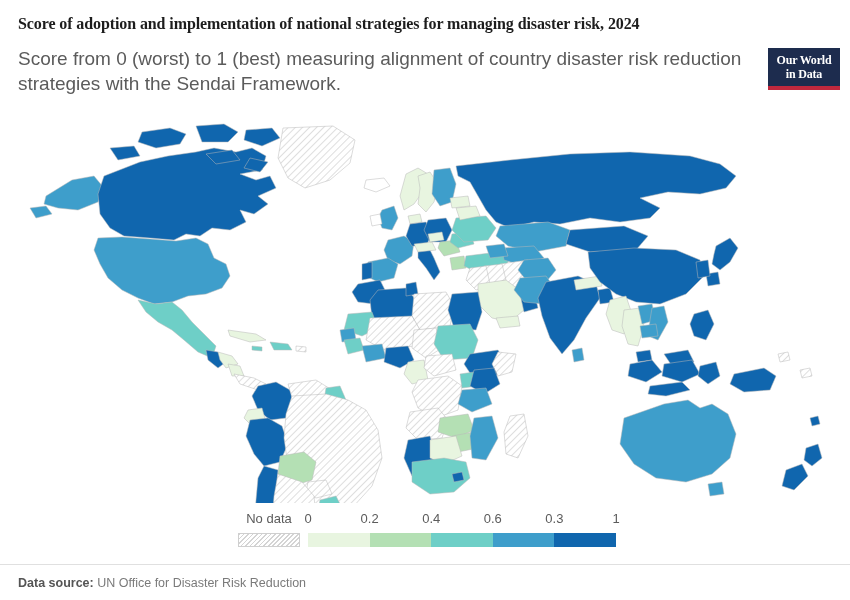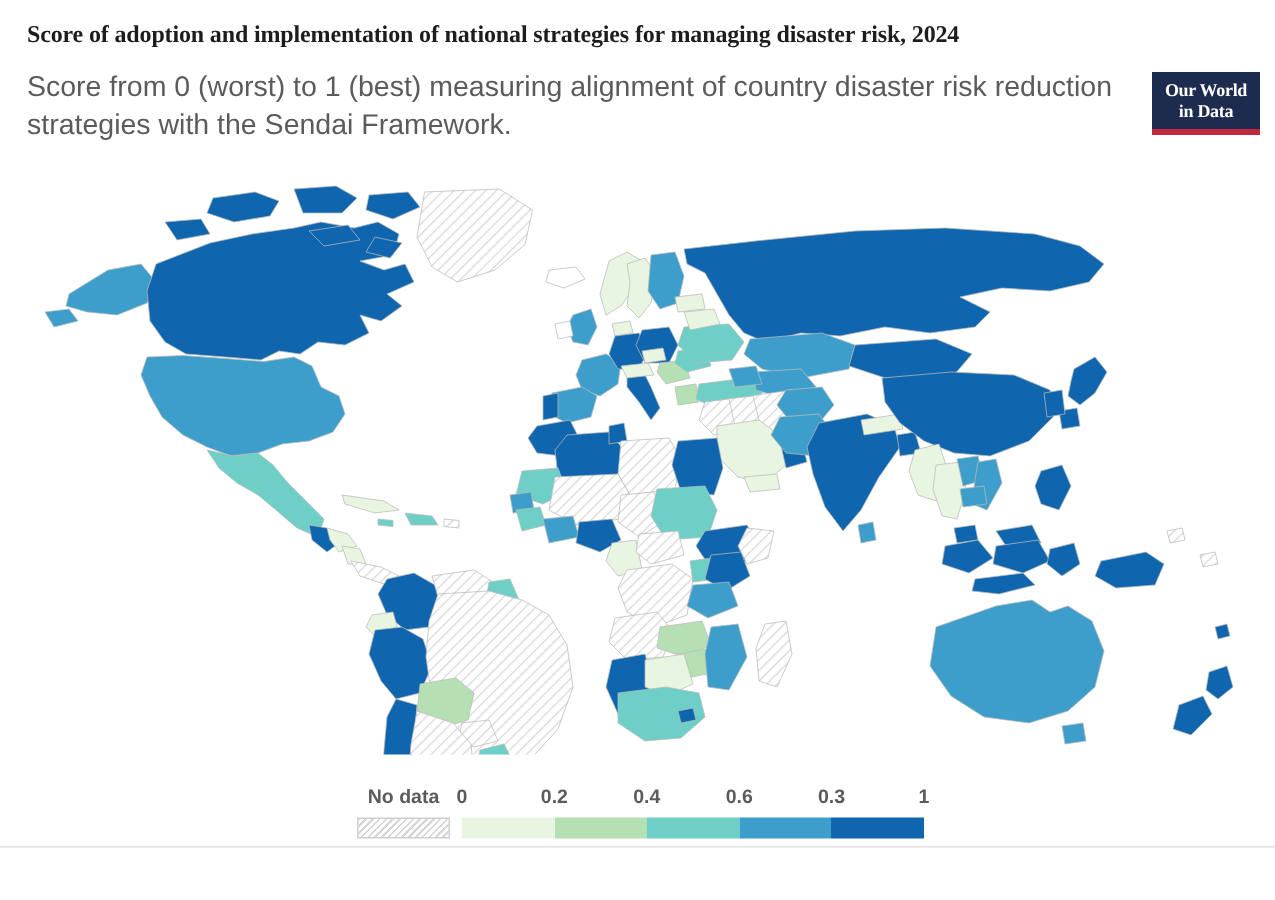--- a/index.html
+++ b/index.html
@@ -74,24 +74,23 @@
     left: 0;
     width: 850px;
     height: 385px;
   }
   .map-wrap svg { display: block; }
 
   
   .legend {
     position: absolute;
     left: 0;
-    top: 524px;
+    top: 512px;
     width: 850px;
     height: 45px;
-    font-weight: bold;
   }
   .legend-inner {
     position: relative;
     width: 612px;
     margin: 0 auto 0 238px;
     height: 45px;
   }
   .nodata-block {
     position: absolute;
     left: 0;
@@ -344,14 +343,17 @@
         <div style="background:#3e9ecb"></div>
         <div style="background:#1066ae"></div>
       </div>
     </div>
 
   </div>
 </div>
 
 <div class="footer">
   <div class="footer-inner">
+    <div class="footer-left">
+      <b>Data source:</b><span> UN Office for Disaster Risk Reduction</span>
+    </div>
   </div>
 </div>
 
 </body></html>

